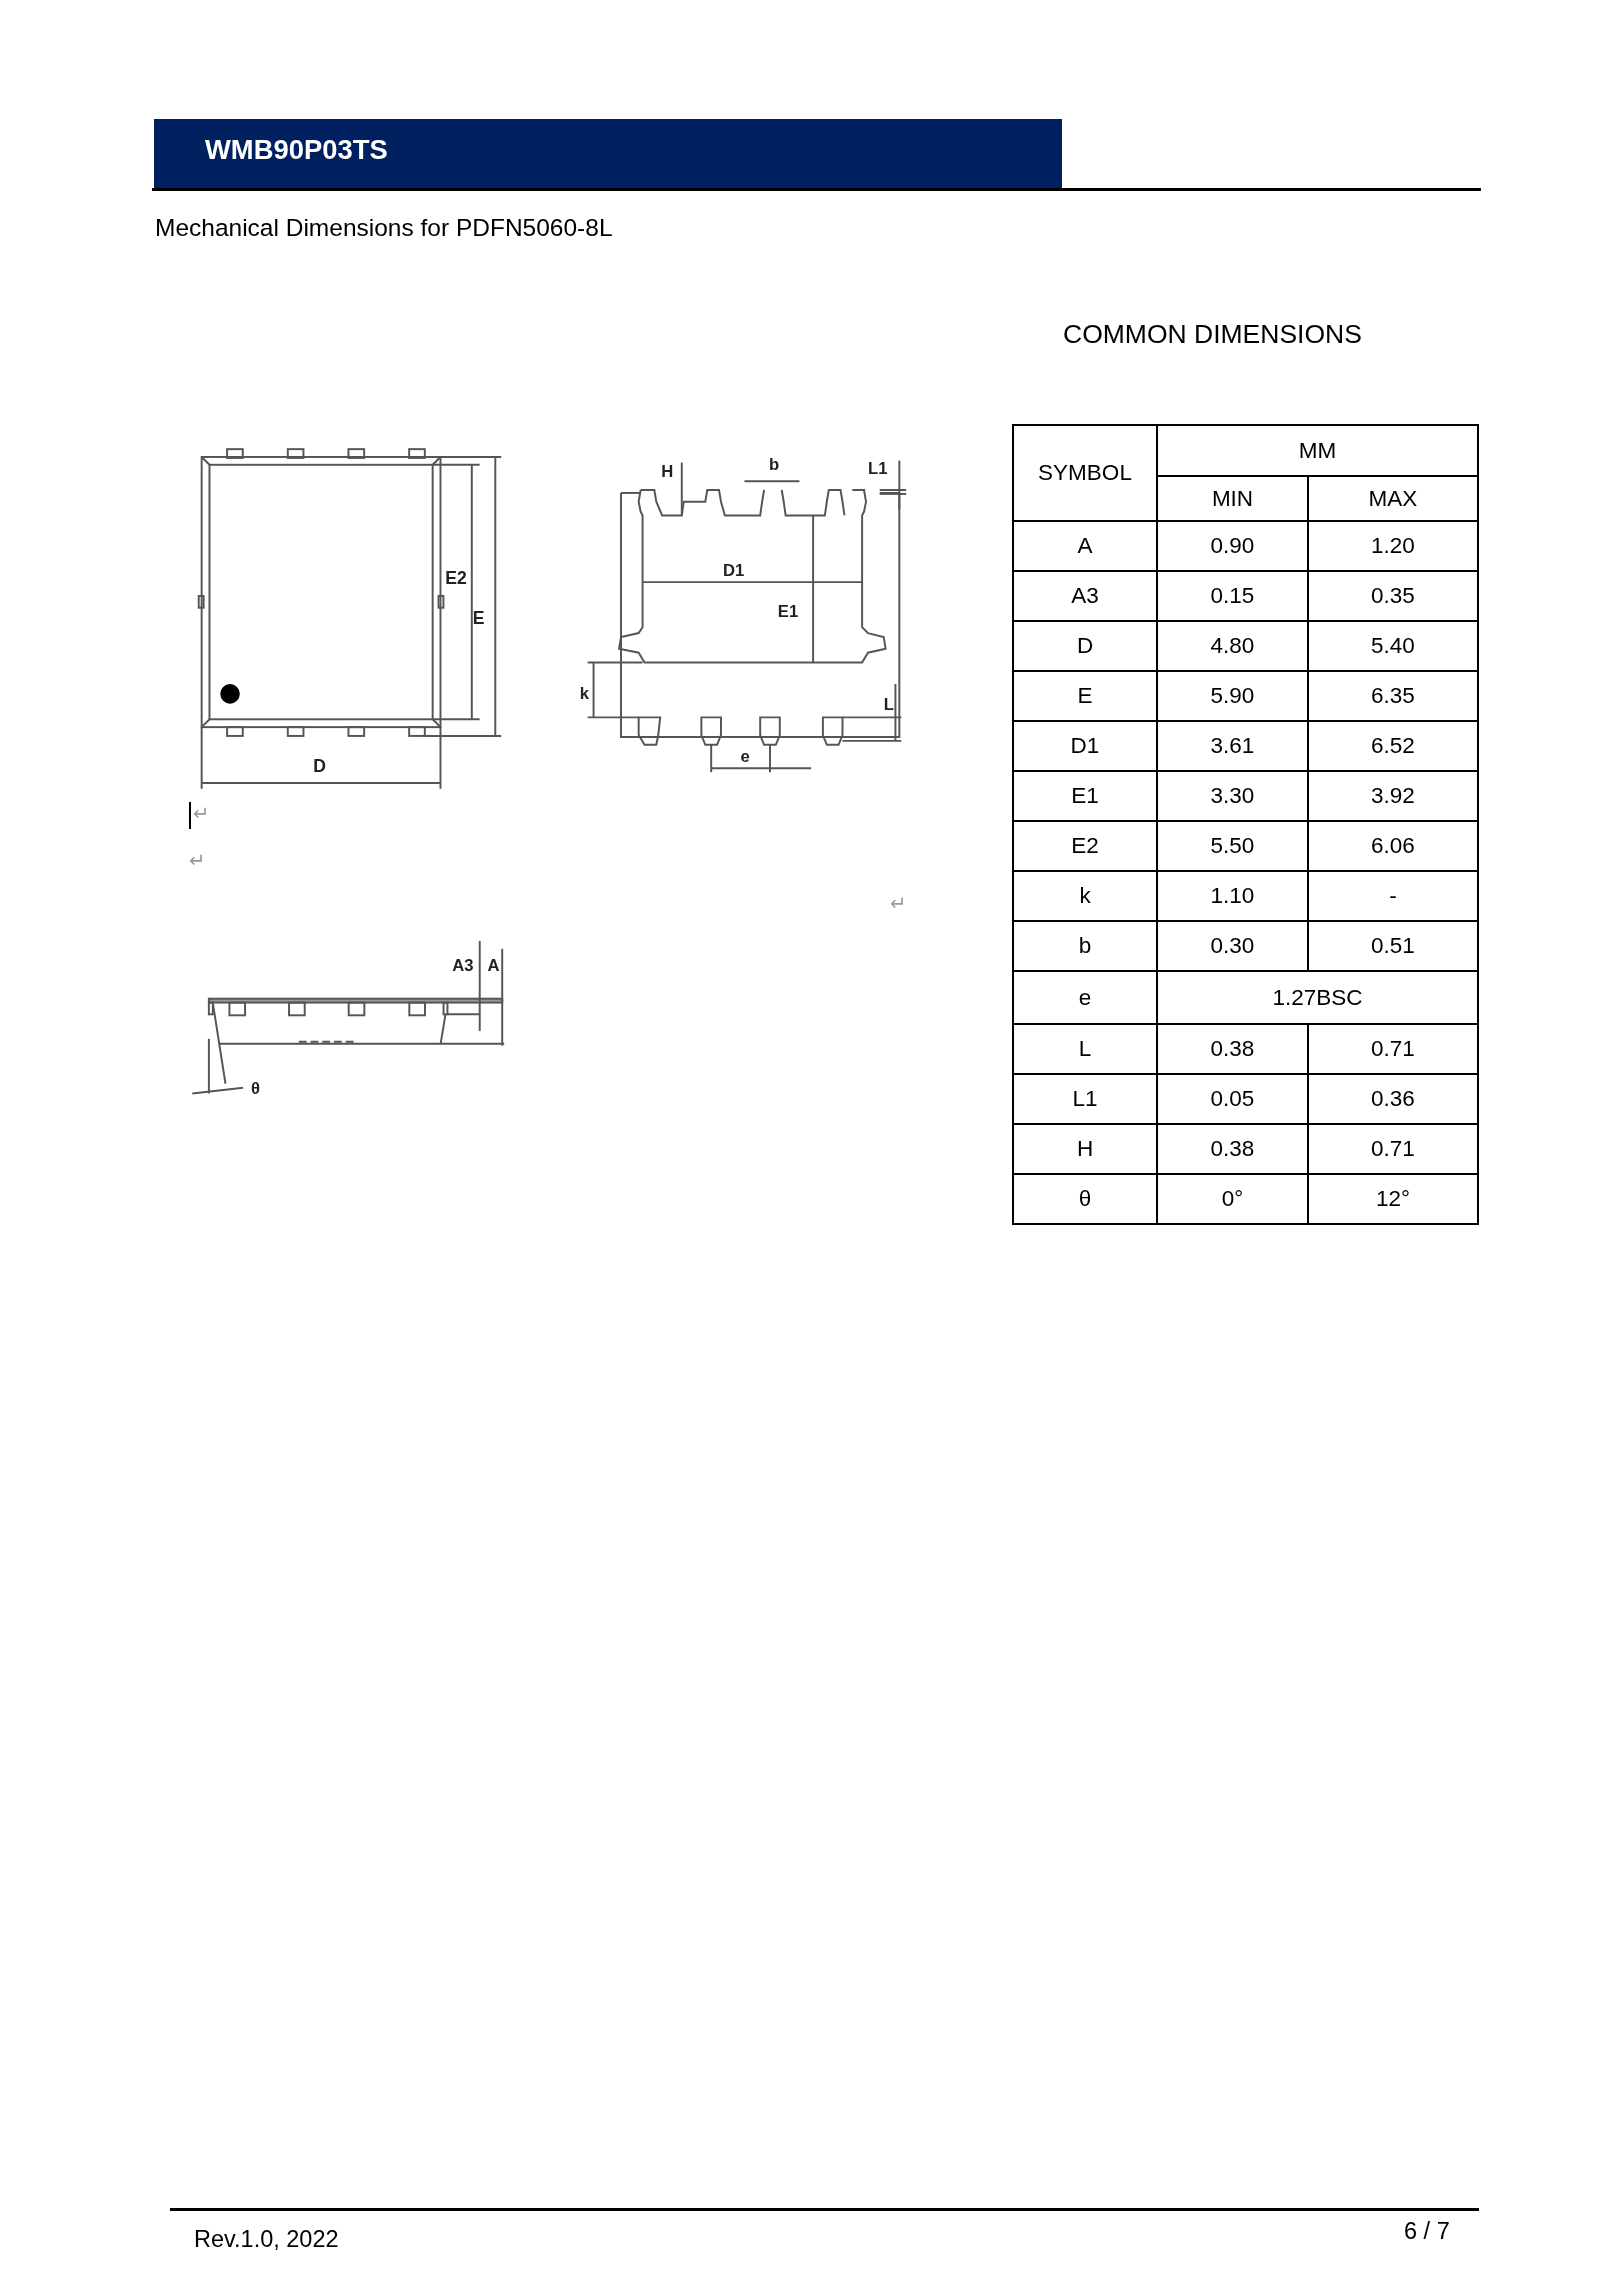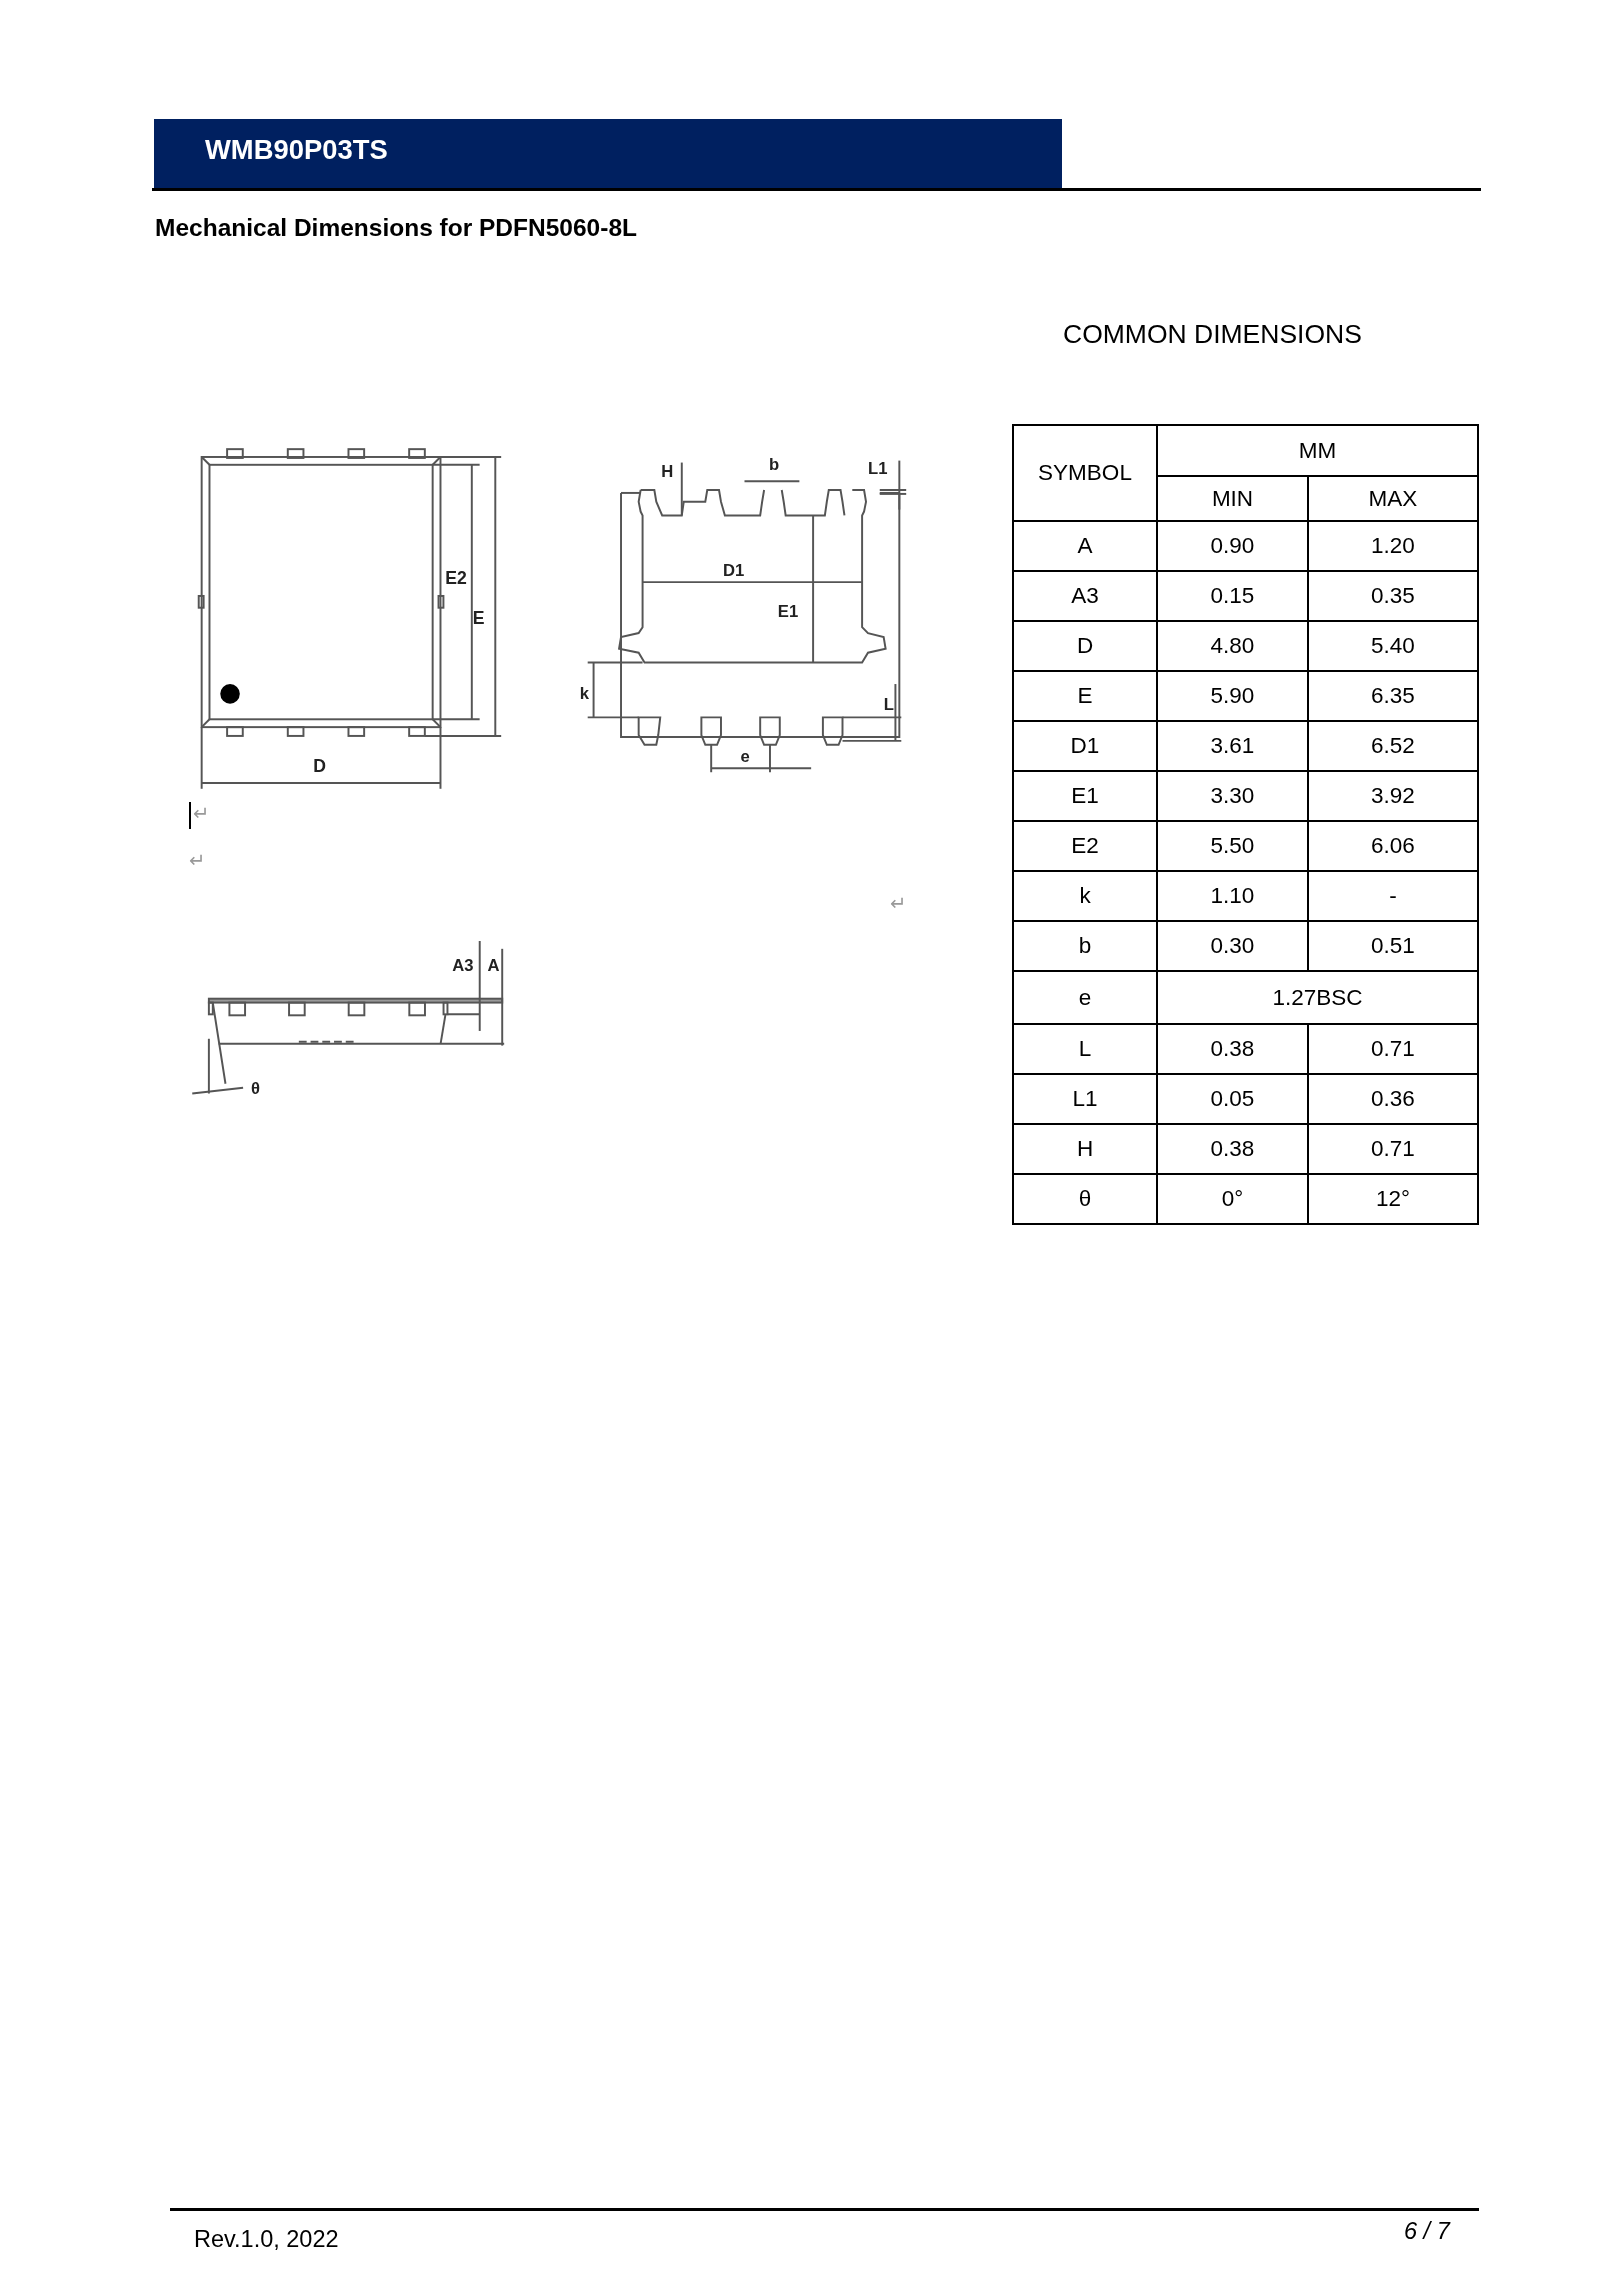--- a/index.html
+++ b/index.html
@@ -3,32 +3,32 @@
 <meta charset="utf-8">
 <style>
   html, body { margin: 0; padding: 0; background: #ffffff; }
   body { width: 1621px; height: 2293px; position: relative; overflow: hidden;
          font-family: "Liberation Sans", sans-serif; color: #000; }
   .header-bar { position: absolute; left: 154px; top: 119px; width: 908px; height: 70px;
                 background: #002060; }
   .header-title { position: absolute; left: 189px; top: 134px; font-size: 27.4px; font-weight: bold;
                   color: #ffffff; letter-spacing: 0px; margin-left: 16px; }
   .header-rule { position: absolute; left: 152px; top: 188px; width: 1329px; height: 2.9px; background: #000; }
-  .section-title { position: absolute; left: 155px; top: 214px; font-size: 24.5px; font-weight: bold; }
+  .section-title { position: absolute; left: 155px; top: 214px; font-size: 24.5px; font-weight: normal; }
   .table-title { position: absolute; left: 1063px; top: 319px; font-size: 26.5px; text-align: center; }
   table.dims { position: absolute; left: 1012px; top: 424px; width: 467px; border-collapse: collapse; }
   table.dims td { border: 2px solid #000; text-align: center; font-size: 22.5px; padding: 0; height: 48px; }
   table.dims td.sym { width: 142px; }
   table.dims td.col { width: 149px; }
   table.dims tr.h1 td { height: 49px; }
   table.dims tr.h2 td { height: 43px; }
   table.dims tr.tall td { height: 51px; }
   .footer-rule { position: absolute; left: 170px; top: 2208px; width: 1309px; height: 2.9px; background: #000; }
   .footer-left { position: absolute; left: 194px; top: 2218px; font-size: 23.5px; margin-top: 8px; }
-  .footer-right { position: absolute; left: 1404px; top: 2218px; font-size: 23.5px; font-style: italic; }
+  .footer-right { position: absolute; left: 1404px; top: 2218px; font-size: 23.5px; }
   svg.drw { position: absolute; }
   svg.drw text { font-family: "Liberation Sans", sans-serif; font-weight: bold; fill: #222; }
   .pilcrow { position: absolute; color: #999; font-size: 19.6px; }
 </style>
 </head>
 <body>
 
 <div class="header-bar"></div>
 <div class="header-title">WMB90P03TS</div>
 <div class="header-rule"></div>

